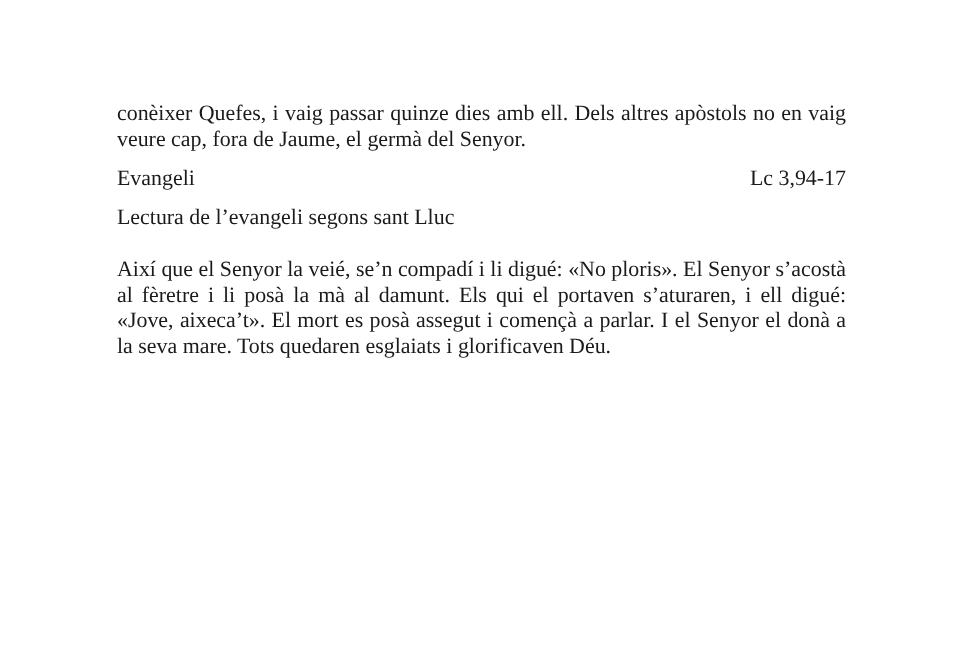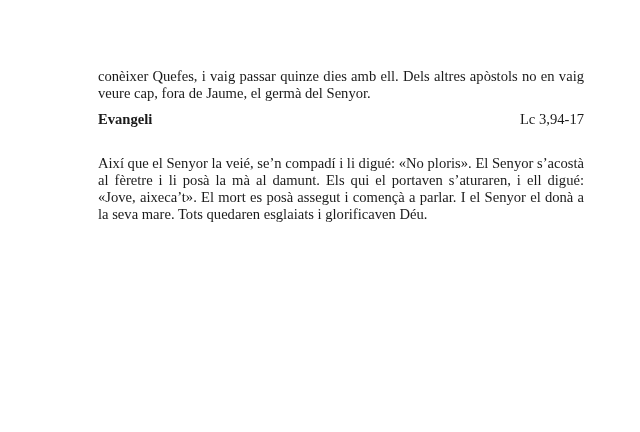--- a/index.html
+++ b/index.html
@@ -1,37 +1,38 @@
 <!DOCTYPE html>
 <html><head>
   <meta charset="utf-8">
   <style>
     html, body { margin: 0; padding: 0; background: #ffffff; }
     body { width: 640px; height: 432px; position: relative; overflow: hidden; }
     .page {
       position: absolute; left: 78px; top: 68px; width: 486px;
       font-family: "Liberation Serif", "DejaVu Serif", serif;
-      font-size: 14.6px; line-height: 17px; color: #1a1a1a; margin-left: 20px;
+      font-size: 14.6px; line-height: 17px; color: #1a1a1a;
     }
     .para { margin: 0; text-align: justify; }
     .para.last-left { text-align-last: left; }
     .gap { height: 9px; }
     .heading-row { display: flex; justify-content: space-between; align-items: baseline; margin: 0; }
-    .heading { font-weight: bold; }
+    .heading { font-weight: normal; }
     .ref { }
     .subtitle { margin: 0; }
   </style>
 </head>
 <body>
 
 <div class="page">
   <p class="para last-left">conèixer Quefes, i vaig passar quinze dies amb ell. Dels altres apòstols no en vaig veure cap, fora de Jaume, el germà del Senyor.</p>
   <div class="gap"></div>
   <div class="heading-row">
     <span class="heading">Evangeli</span>
     <span class="ref">Lc 3,94-17</span>
   </div>
   <div class="gap"></div>
+  <p class="subtitle">Lectura de l’evangeli segons sant Lluc</p>
   <div class="gap"></div>
   <div class="gap"></div>
   <p class="para last-left">Així que el Senyor la veié, se’n compadí i li digué: «No ploris». El Senyor s’acostà al fèretre i li posà la mà al damunt. Els qui el portaven s’aturaren, i ell digué: «Jove, aixeca’t». El mort es posà assegut i començà a parlar. I el Senyor el donà a la seva mare. Tots quedaren esglaiats i glorificaven Déu.</p>
   <div class="gap"></div>
 </div>
 
 </body></html>

